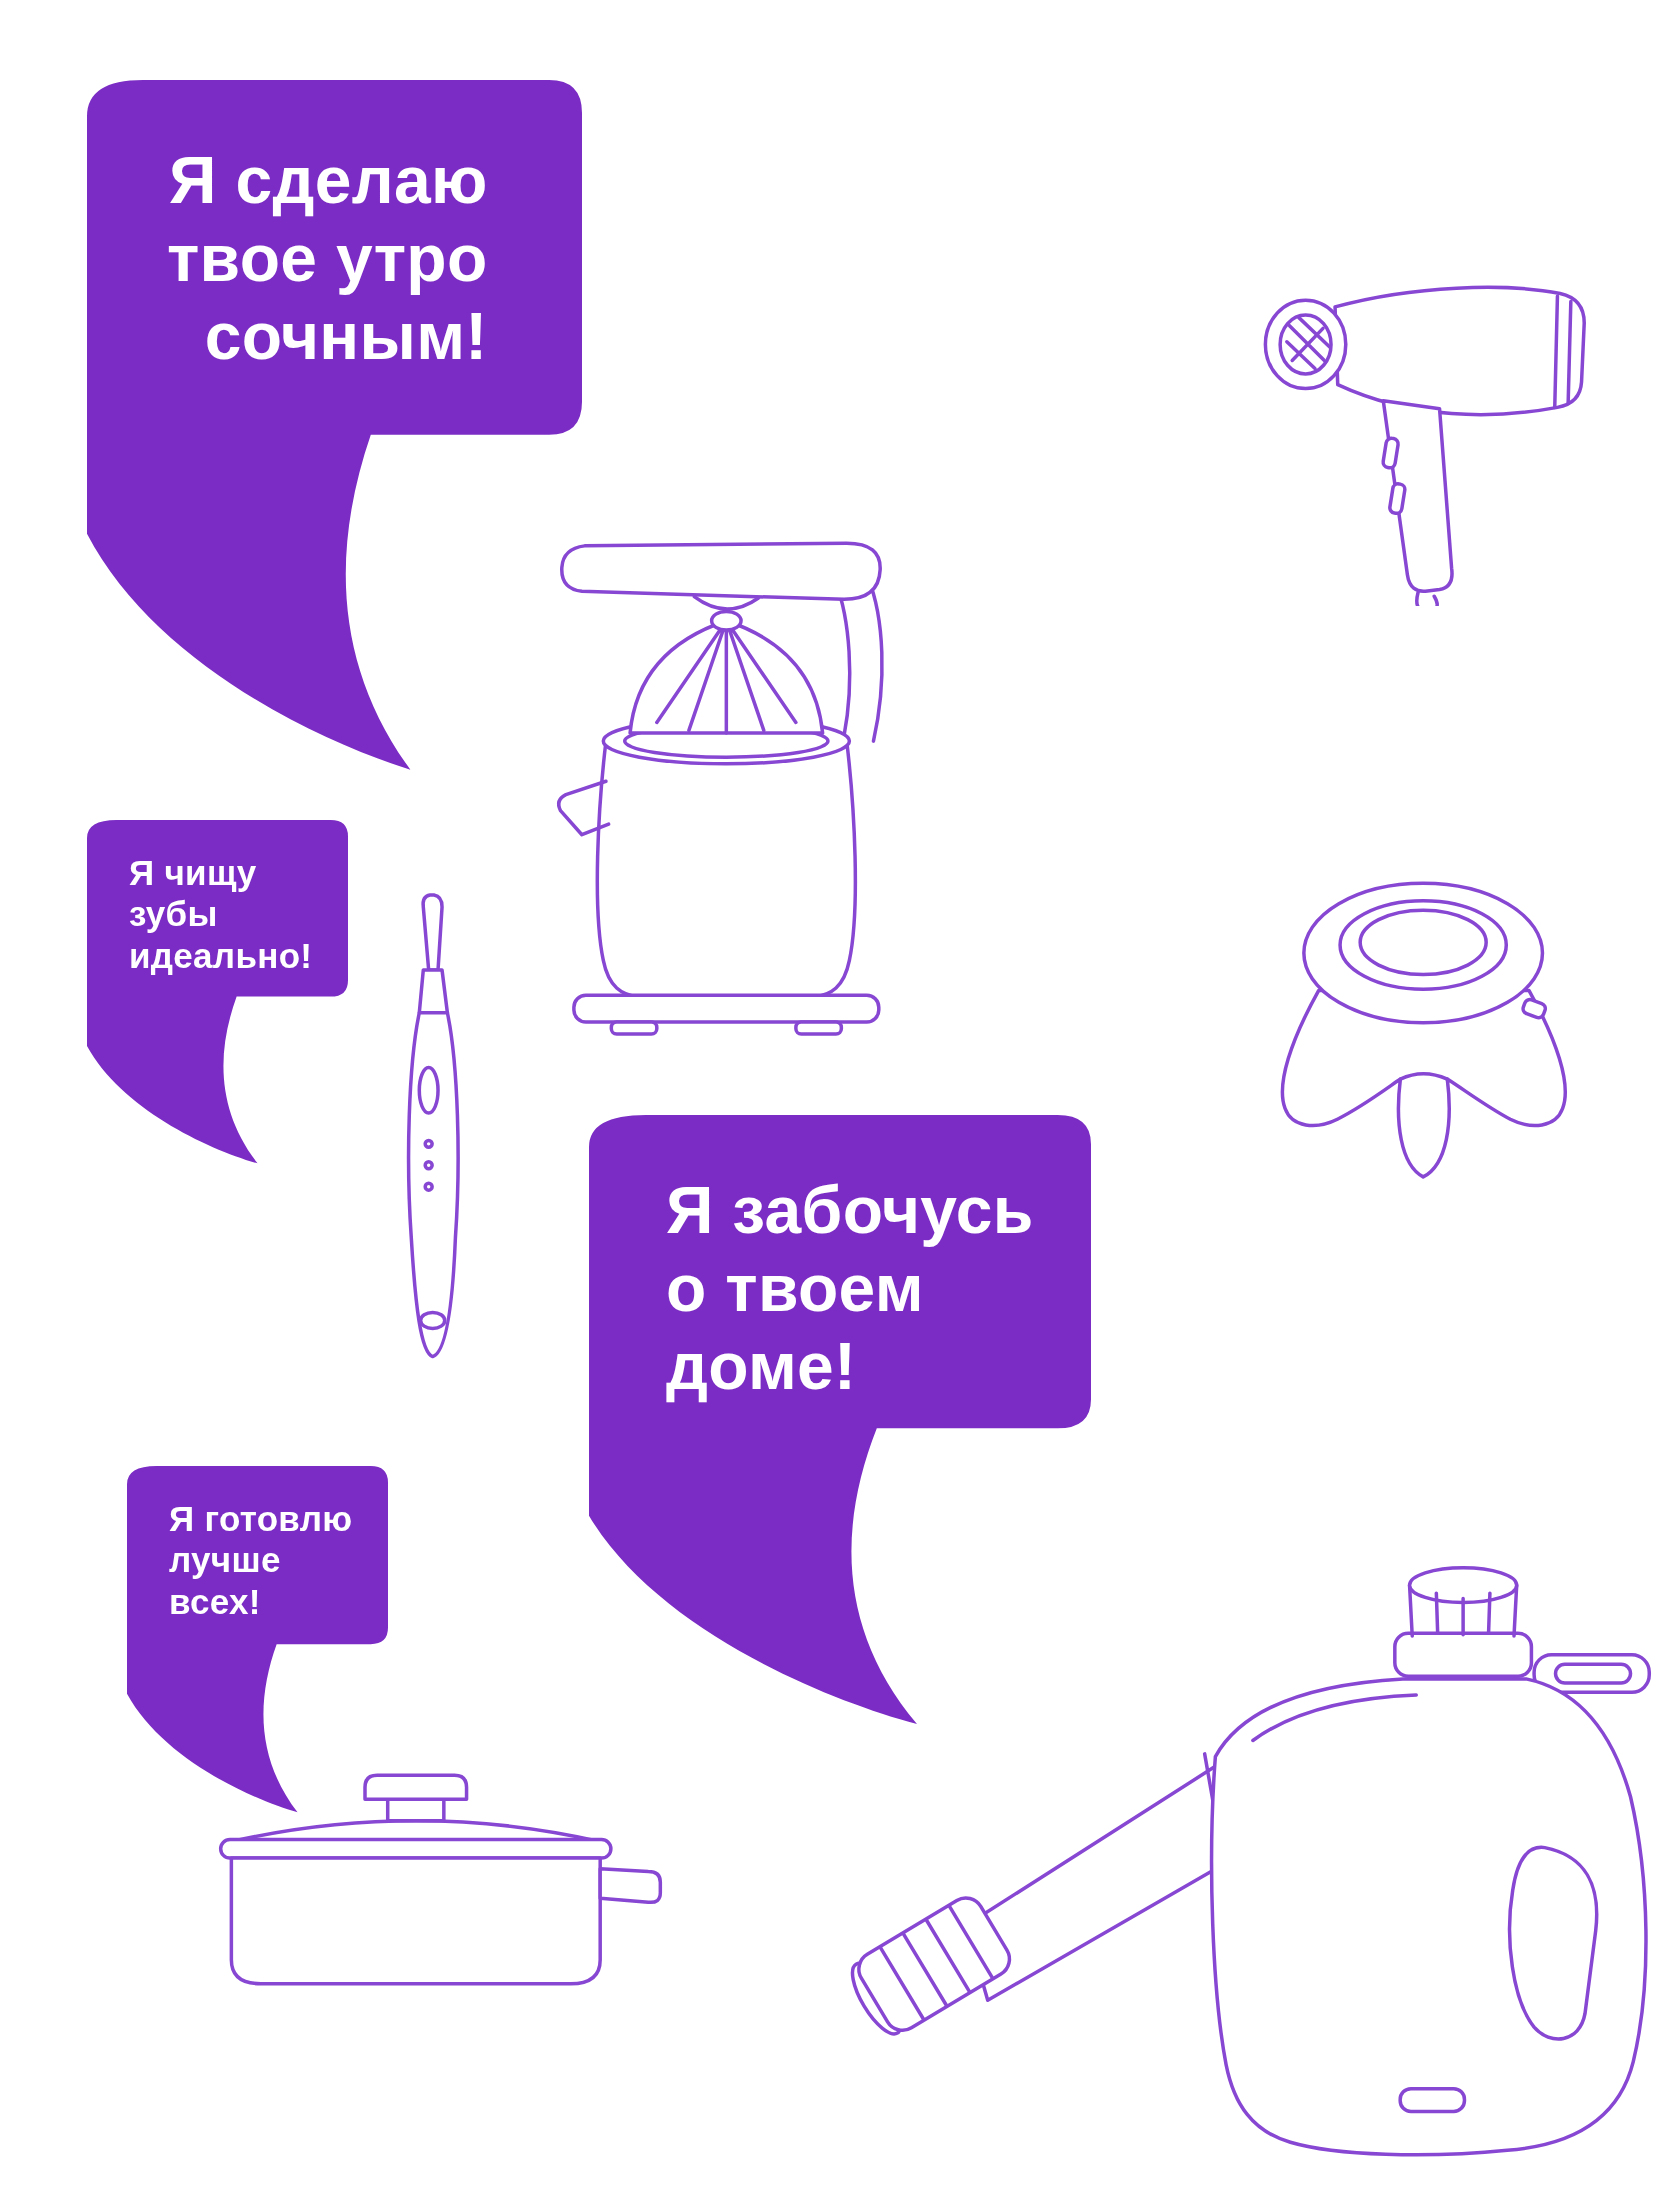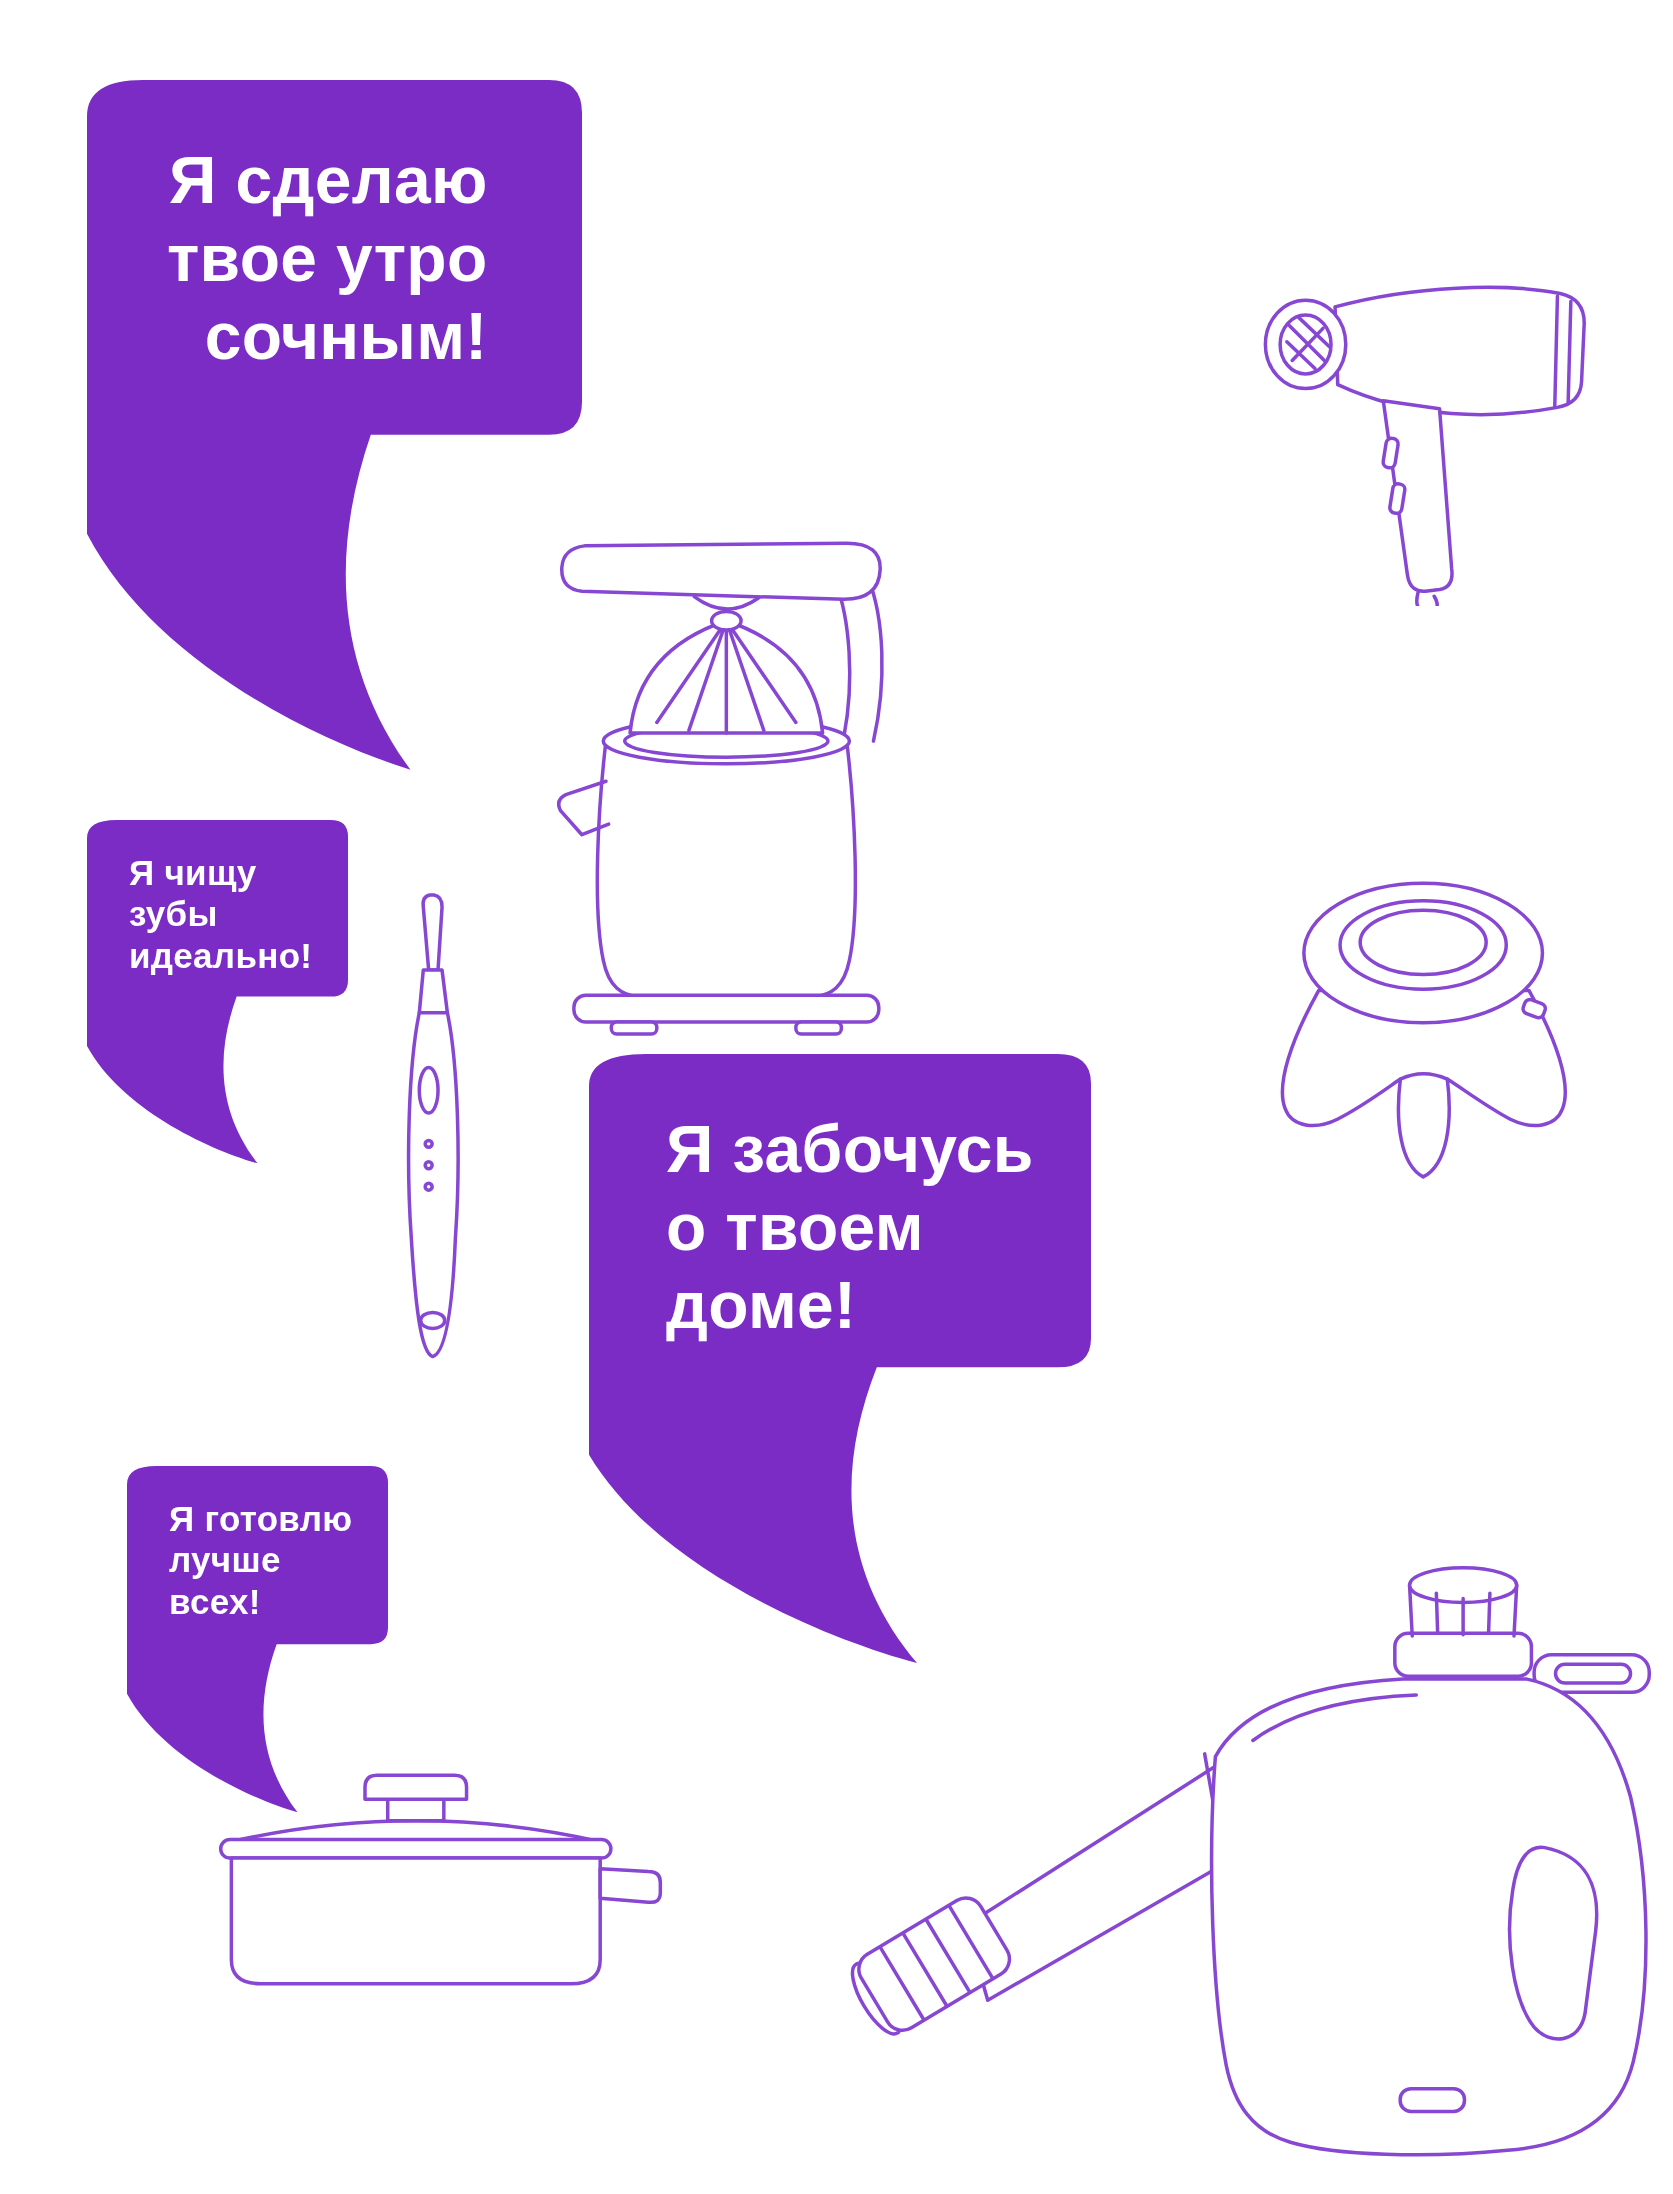--- a/index.html
+++ b/index.html
@@ -57,21 +57,21 @@
       <use href="#bubble-path" fill="#7b2cc4"></use>
     </svg>
     <div class="bubble-text" style="left:42px; top:32px; font-size:35px;">
       <div>Я чищу</div>
       <div>зубы</div>
       <div>идеально!</div>
     </div>
   </div>
 
 
-  <div class="bubble" style="left:589px; top:1054px; width:502px; height:612px;">
+  <div class="bubble" style="left:589px; top:1115px; width:502px; height:612px;">
     <svg viewBox="0 0 300 420" preserveAspectRatio="none">
       <use href="#bubble-path" fill="#7b2cc4"></use>
     </svg>
     <div class="bubble-text" style="left:77px; top:57px; font-size:66px;">
       <div>Я забочусь</div>
       <div>о твоем</div>
       <div>доме!</div>
     </div>
   </div>
 

